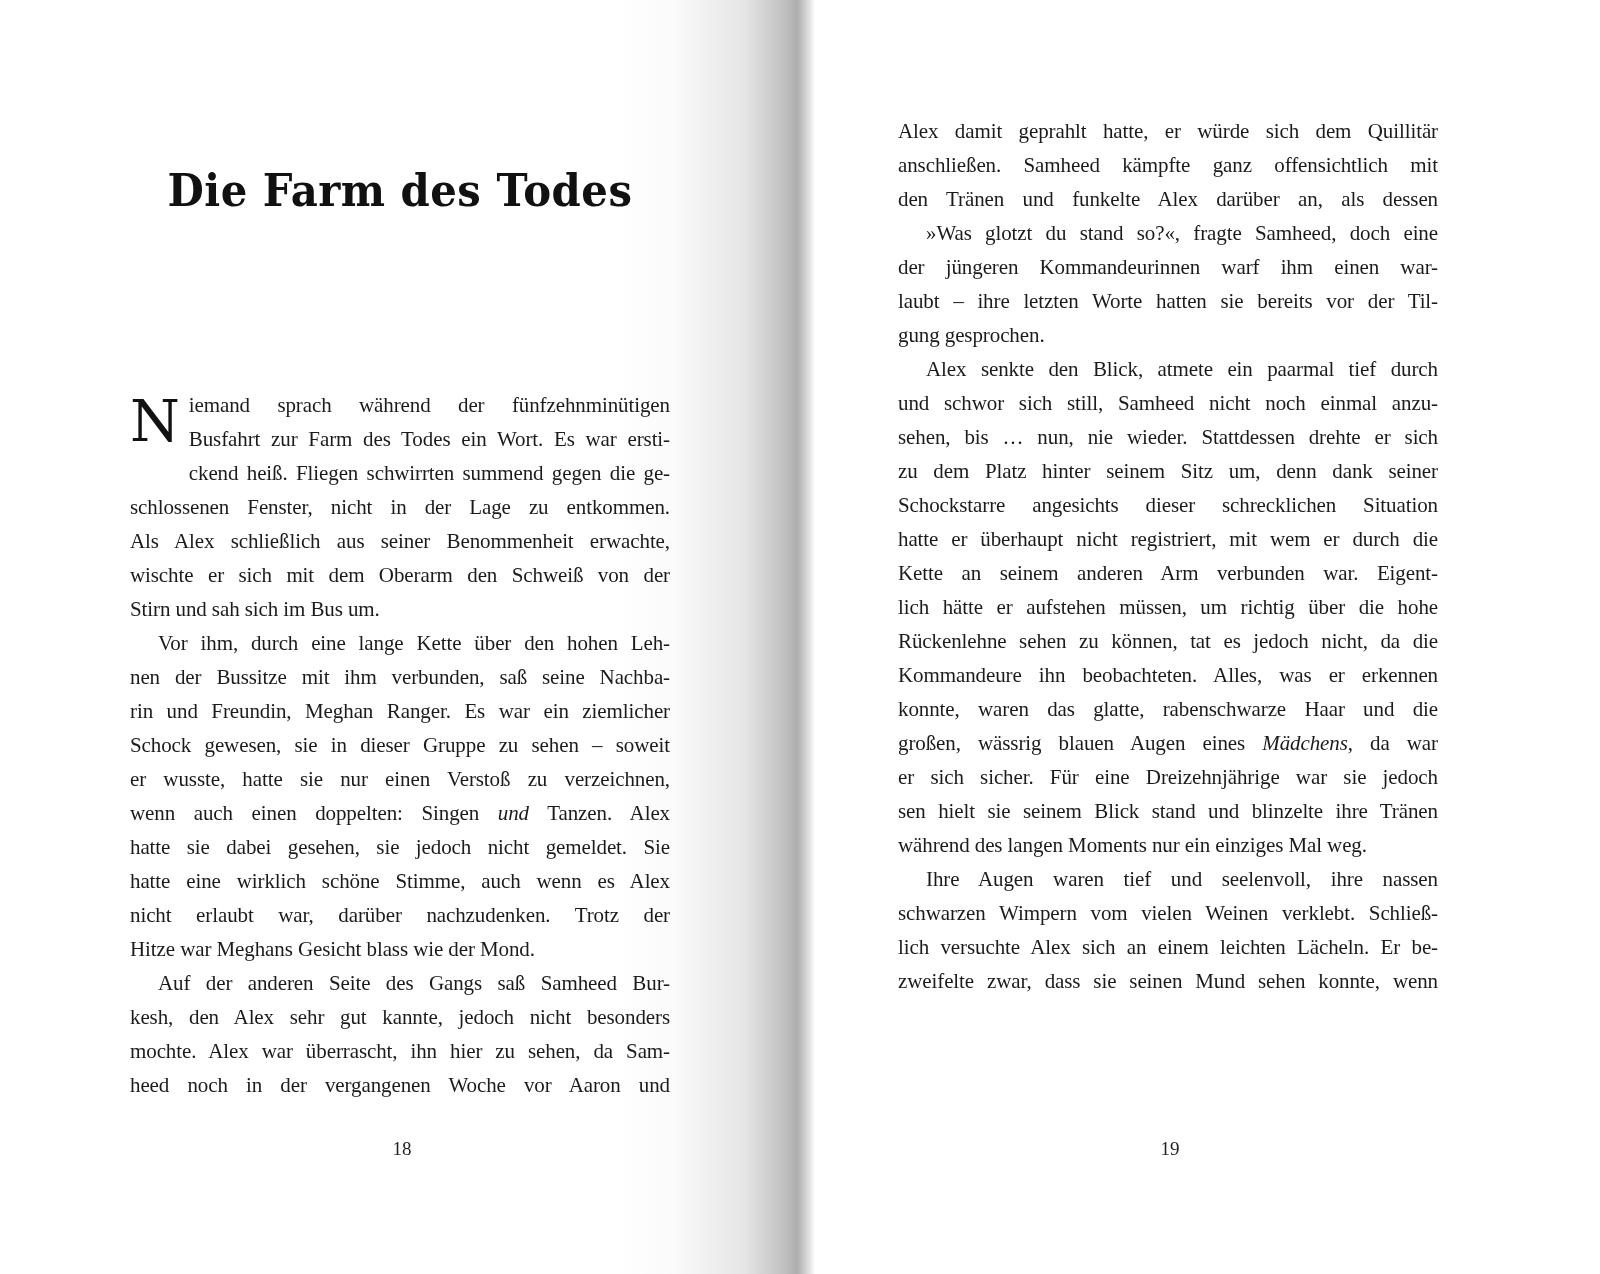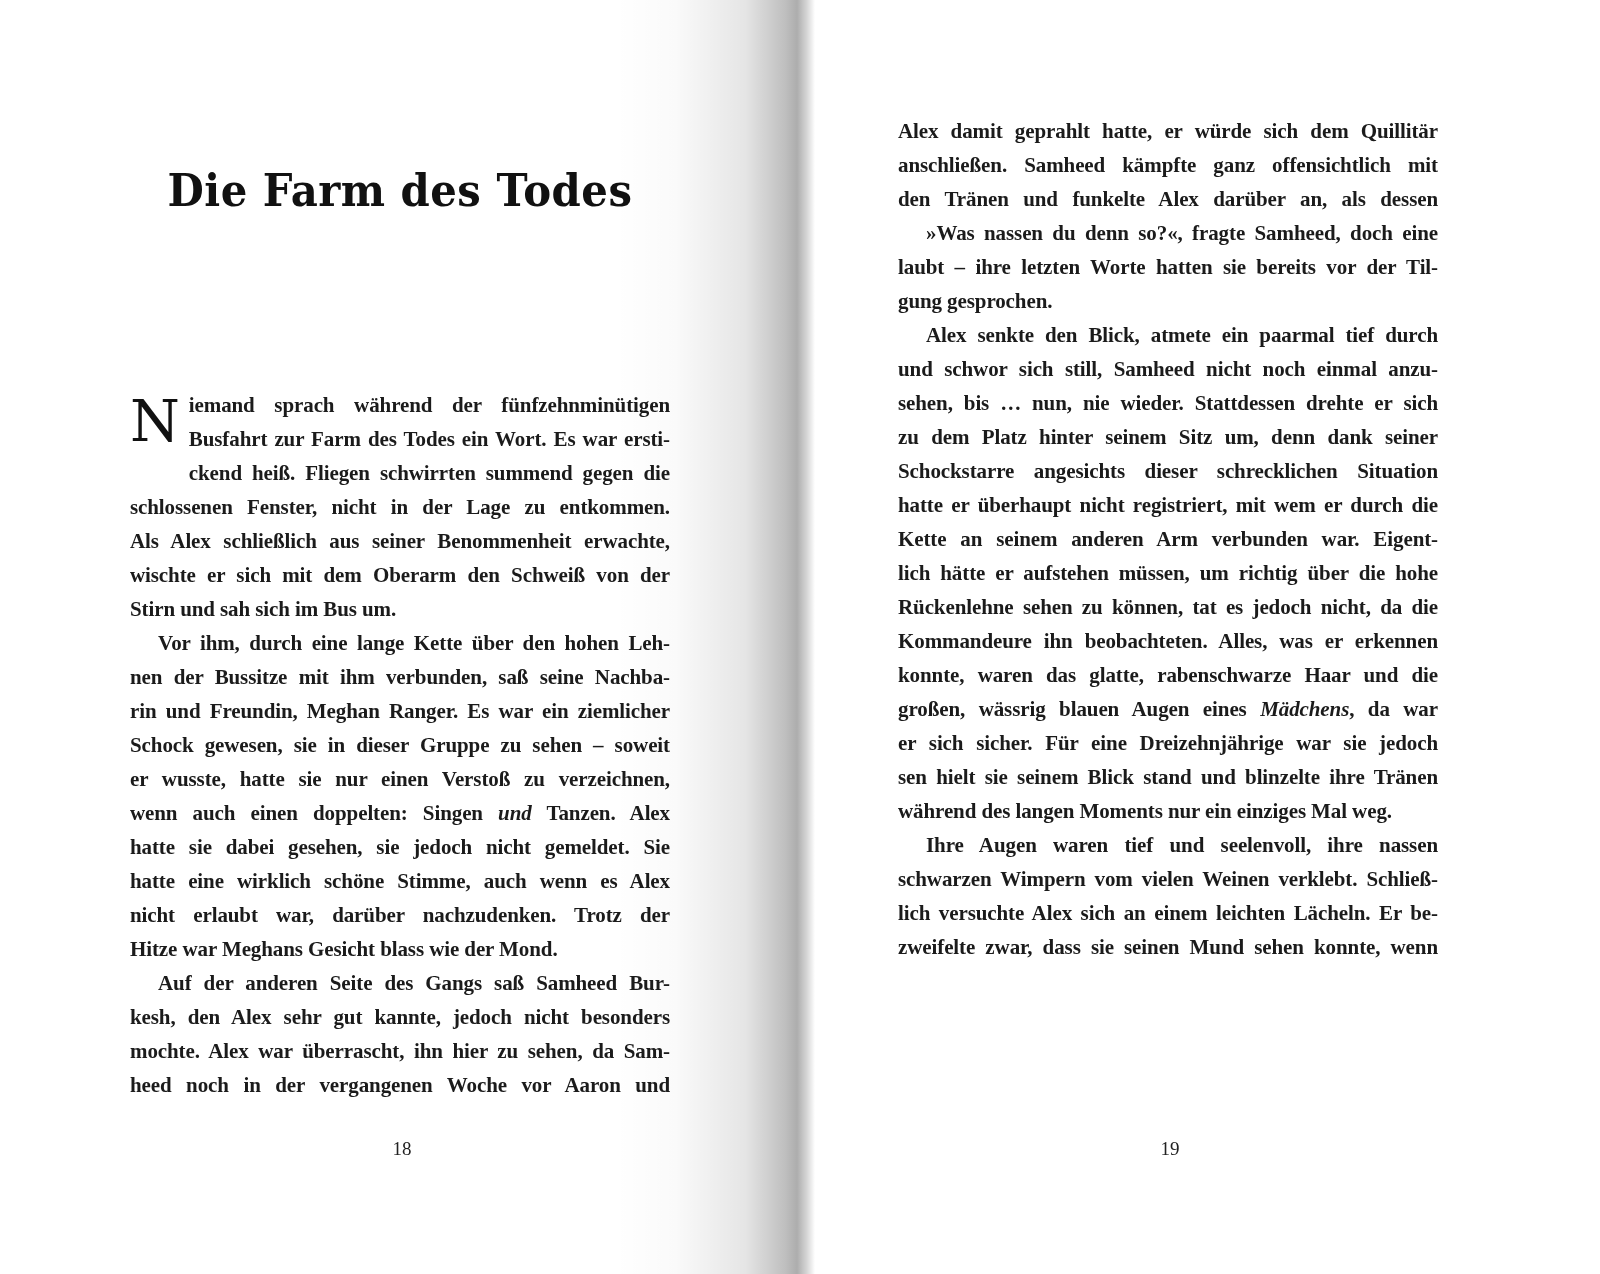--- a/index.html
+++ b/index.html
@@ -52,21 +52,20 @@
   .page.right .body-text { top: 114px; }
 
   .para { position: relative; }
   .line {
     height: 34px;
     line-height: 34px;
     overflow: hidden;
     text-align: justify;
     text-align-last: justify;
     white-space: normal;
-    font-weight: bold;
   }
   .line.last { text-align-last: left; }
   .para.indent .line:first-child { text-indent: 28px; }
 
   .dropcap {
     float: left;
     font-family: "DejaVu Serif", serif;
     font-size: 57px;
     line-height: 60px;
     height: 66px;
@@ -128,21 +127,22 @@
   <div class="gutter"></div>
 
   <div class="page right">
     <div class="body-text">
         <div class="para">
           <div class="line">Alex damit geprahlt hatte, er würde sich dem Quillitär</div>
           <div class="line">anschließen. Samheed kämpfte ganz offensichtlich mit</div>
           <div class="line">den Tränen und funkelte Alex darüber an, als dessen</div>
         </div>
         <div class="para indent">
-          <div class="line">»Was nassen du denn so?«, fragte Samheed, doch eine</div>
+          <div class="line">»Was glotzt du stand so?«, fragte Samheed, doch eine</div>
+          <div class="line">der jüngeren Kommandeurinnen warf ihm einen war-</div>
           <div class="line">laubt – ihre letzten Worte hatten sie bereits vor der Til-</div>
           <div class="line last">gung gesprochen.</div>
         </div>
         <div class="para indent">
           <div class="line">Alex senkte den Blick, atmete ein paarmal tief durch</div>
           <div class="line">und schwor sich still, Samheed nicht noch einmal anzu-</div>
           <div class="line">sehen, bis … nun, nie wieder. Stattdessen drehte er sich</div>
           <div class="line">zu dem Platz hinter seinem Sitz um, denn dank seiner</div>
           <div class="line">Schockstarre angesichts dieser schrecklichen Situation</div>
           <div class="line">hatte er überhaupt nicht registriert, mit wem er durch die</div>

